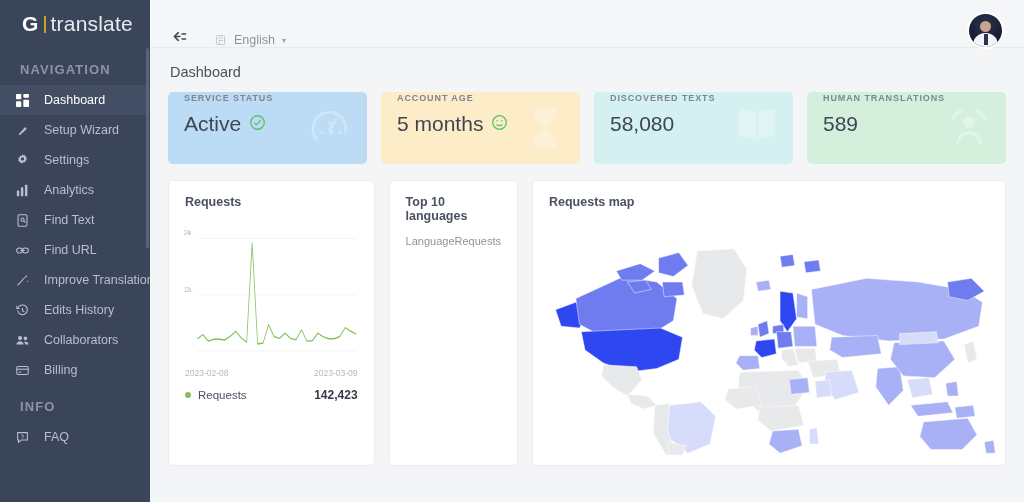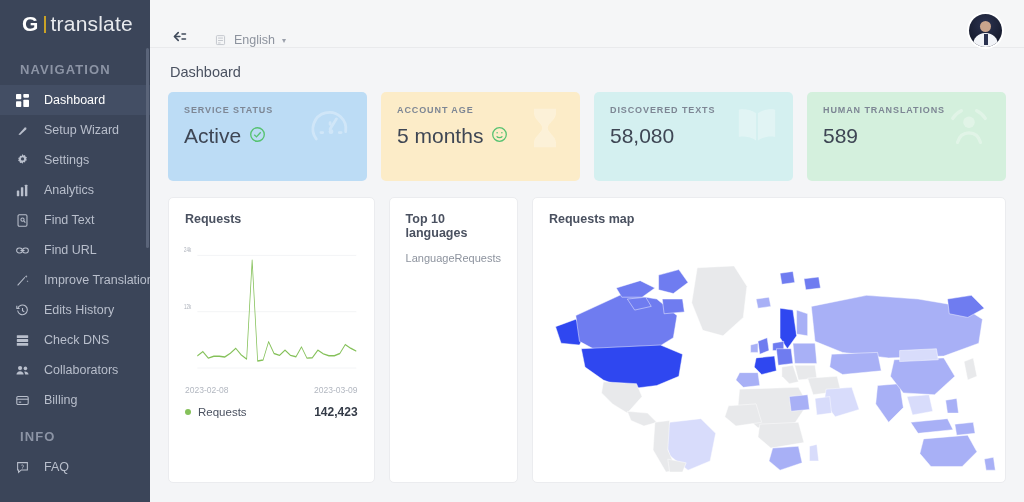--- a/index.html
+++ b/index.html
@@ -92,22 +92,22 @@
   .page-title {
     font-size: 14.5px; color: #4a5160;
     padding: 16px 0 12px 20px; background: #f4f5f7;
   }
 
   .content { padding: 0 18px; flex: 1; overflow: hidden; }
 
   
   .cards { display: flex; gap: 14px; }
   .card {
-    flex: 1; height: 89px; border-radius: 5px;
-    padding: 13px 16px; position: relative; overflow: hidden;
+    flex: 1; height: 72px; border-radius: 5px;
+    padding: 1px 16px; position: relative; overflow: hidden;
   }
   .card .cap {
     font-size: 9px; letter-spacing: .9px; color: #7d8694;
     font-weight: bold; text-transform: uppercase;
   }
   .card .val {
     margin-top: 9px; font-size: 21px; color: #3e4654;
     display: flex; align-items: center; gap: 8px; font-weight: 500; text-align: right;
   }
   .card .wm {
@@ -251,30 +251,20 @@
       <span class="ico">
         <svg width="13" height="13" viewBox="0 0 16 16" fill="none" stroke="currentColor" stroke-width="1.3">
             <path d="M2.2 5.4A6 6 0 1 1 2 8"></path>
             <path d="M1 2.2v3.4h3.4"></path>
             <path d="M8 5v3.2l2.2 1.3"></path>
           </svg>
       </span>
       <span class="label">Edits History</span>
     </div>
 
-    <div class="nav-item">
-      <span class="ico">
-        <svg width="13" height="13" viewBox="0 0 16 16" fill="currentColor">
-            <rect x="1" y="1.5" width="14" height="3.4" rx=".7"></rect>
-            <rect x="1" y="6.3" width="14" height="3.4" rx=".7"></rect>
-            <rect x="1" y="11.1" width="14" height="3.4" rx=".7"></rect>
-          </svg>
-      </span>
-      <span class="label">Check DNS</span>
-    </div>
 
     <div class="nav-item">
       <span class="ico">
         <svg width="13" height="13" viewBox="0 0 16 16" fill="currentColor">
             <circle cx="5" cy="5" r="2.6"></circle>
             <circle cx="11.6" cy="5.4" r="2.2"></circle>
             <path d="M.6 13c0-2.4 2-4 4.4-4s4.4 1.6 4.4 4z"></path>
             <path d="M10.2 9.4c2.2-.3 5.2.9 5.2 3.6h-4z"></path>
           </svg>
       </span>

